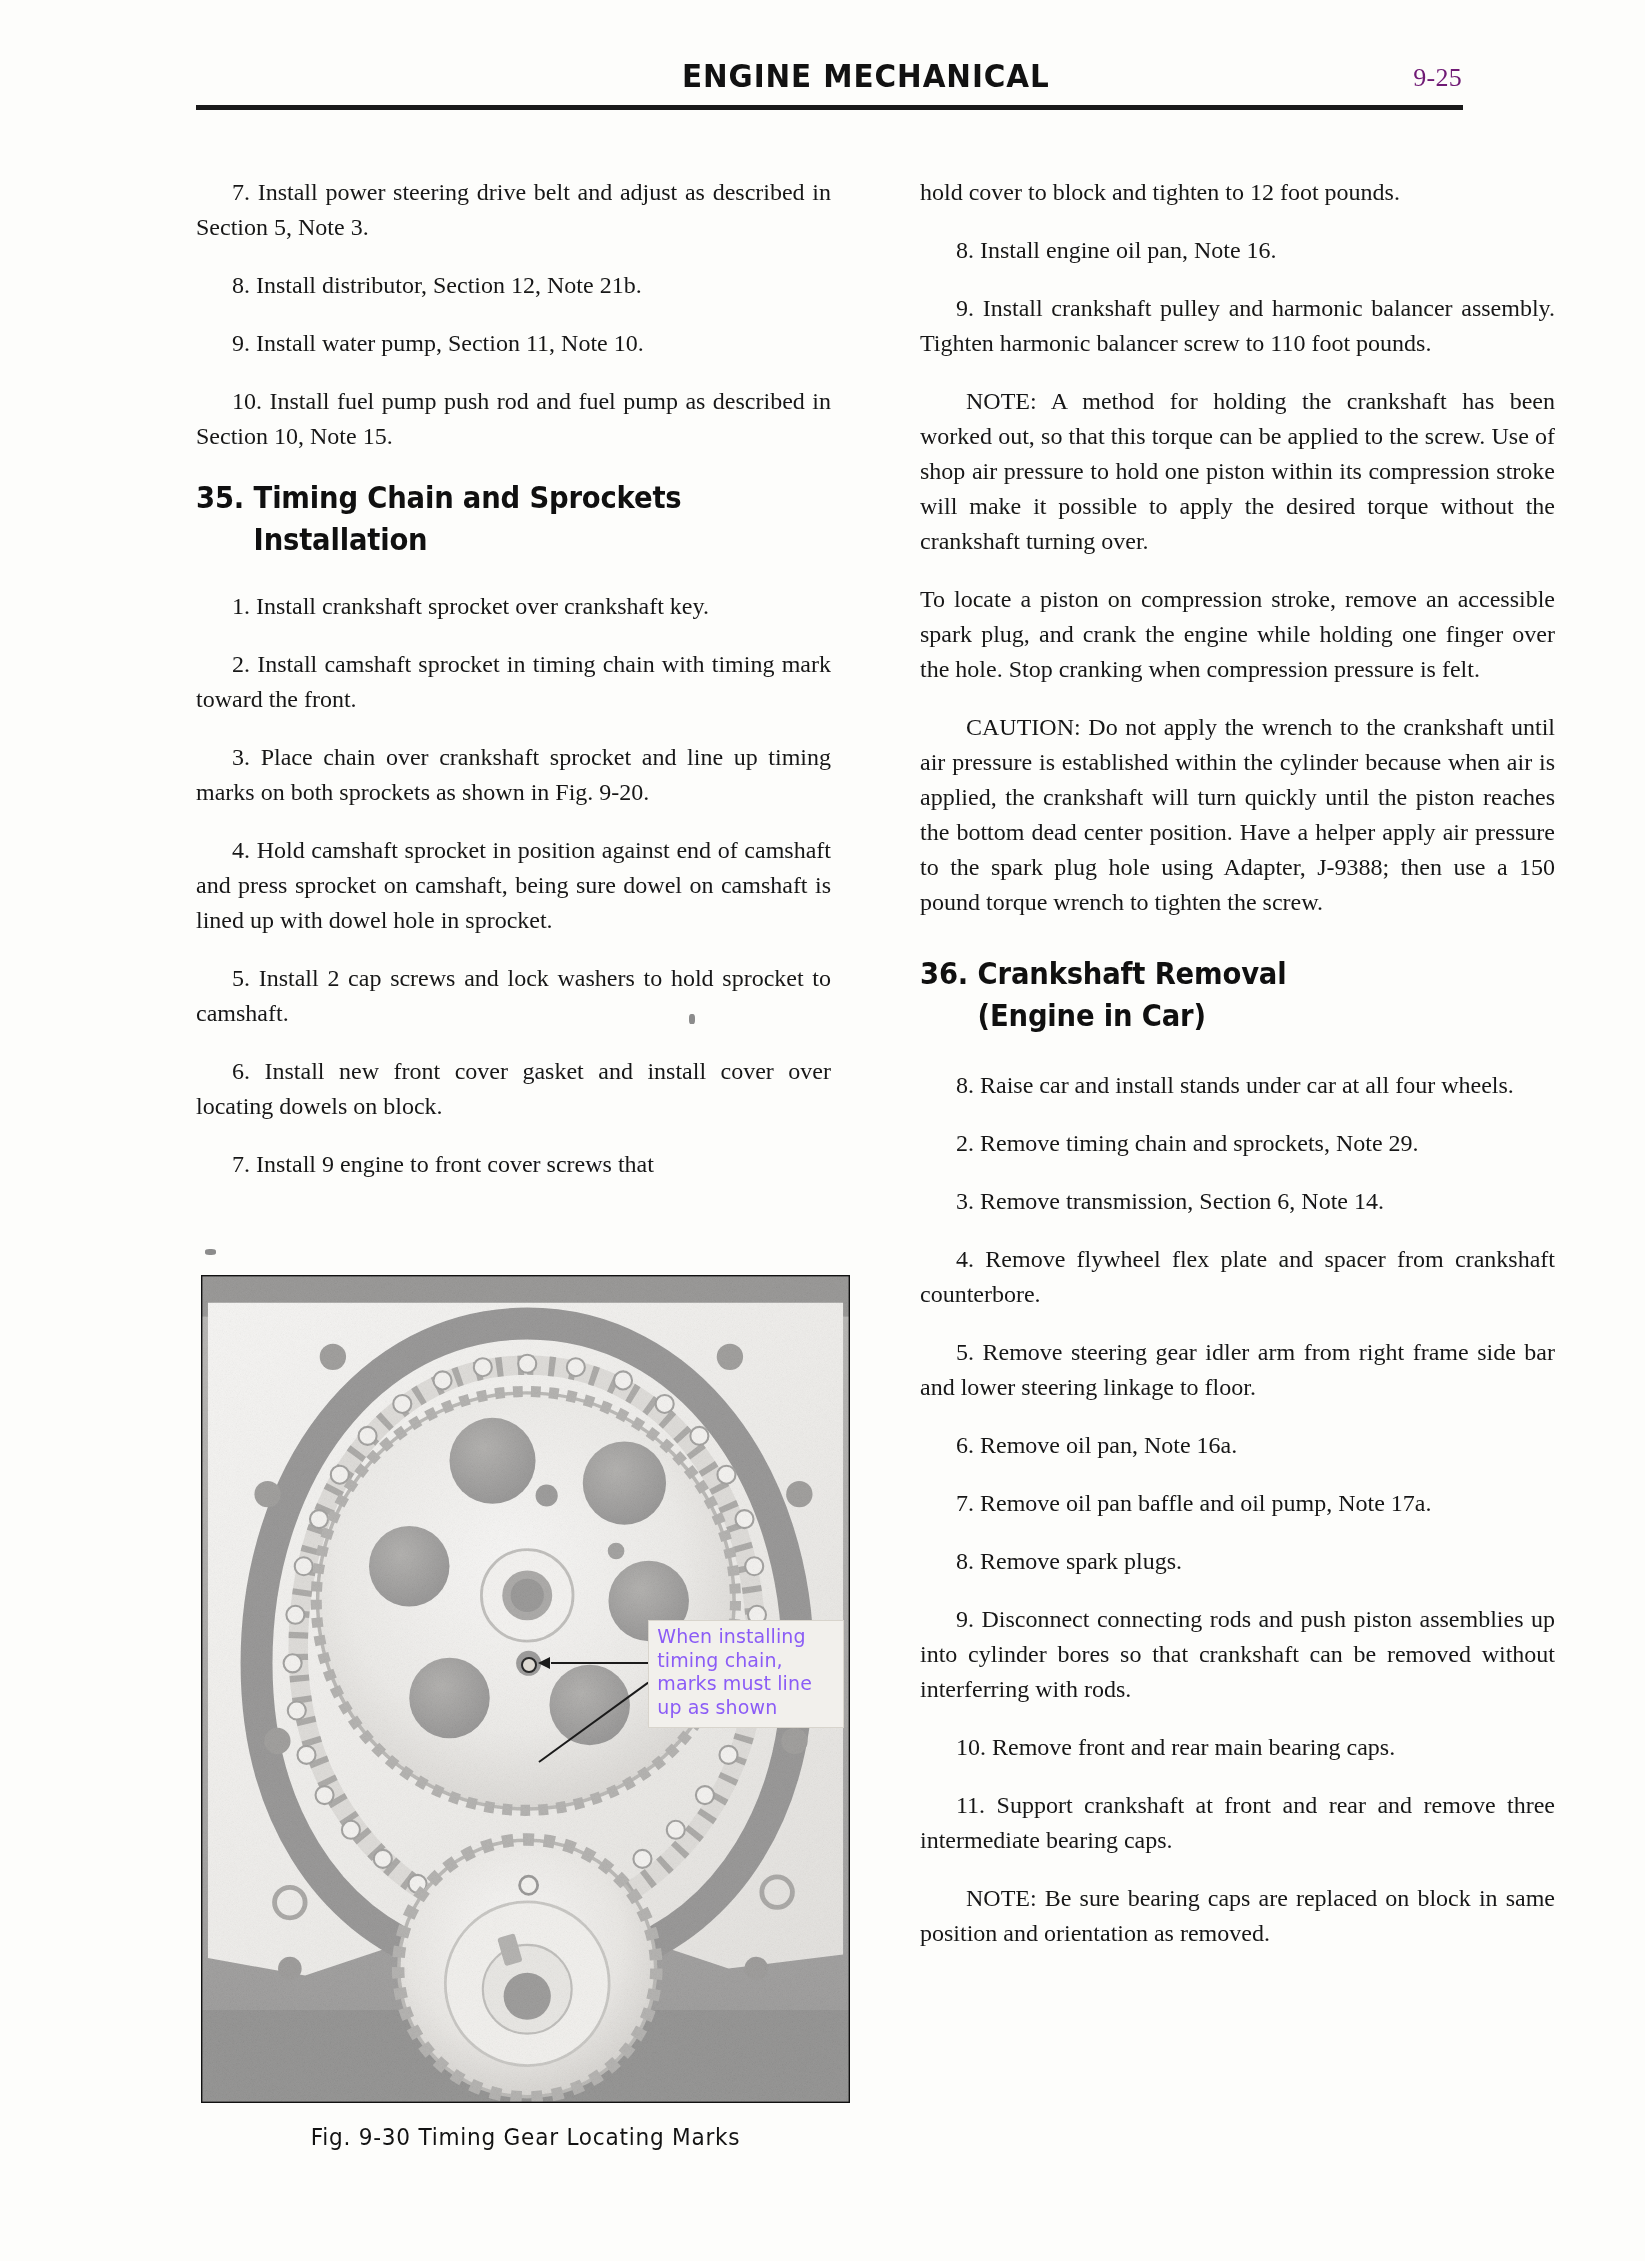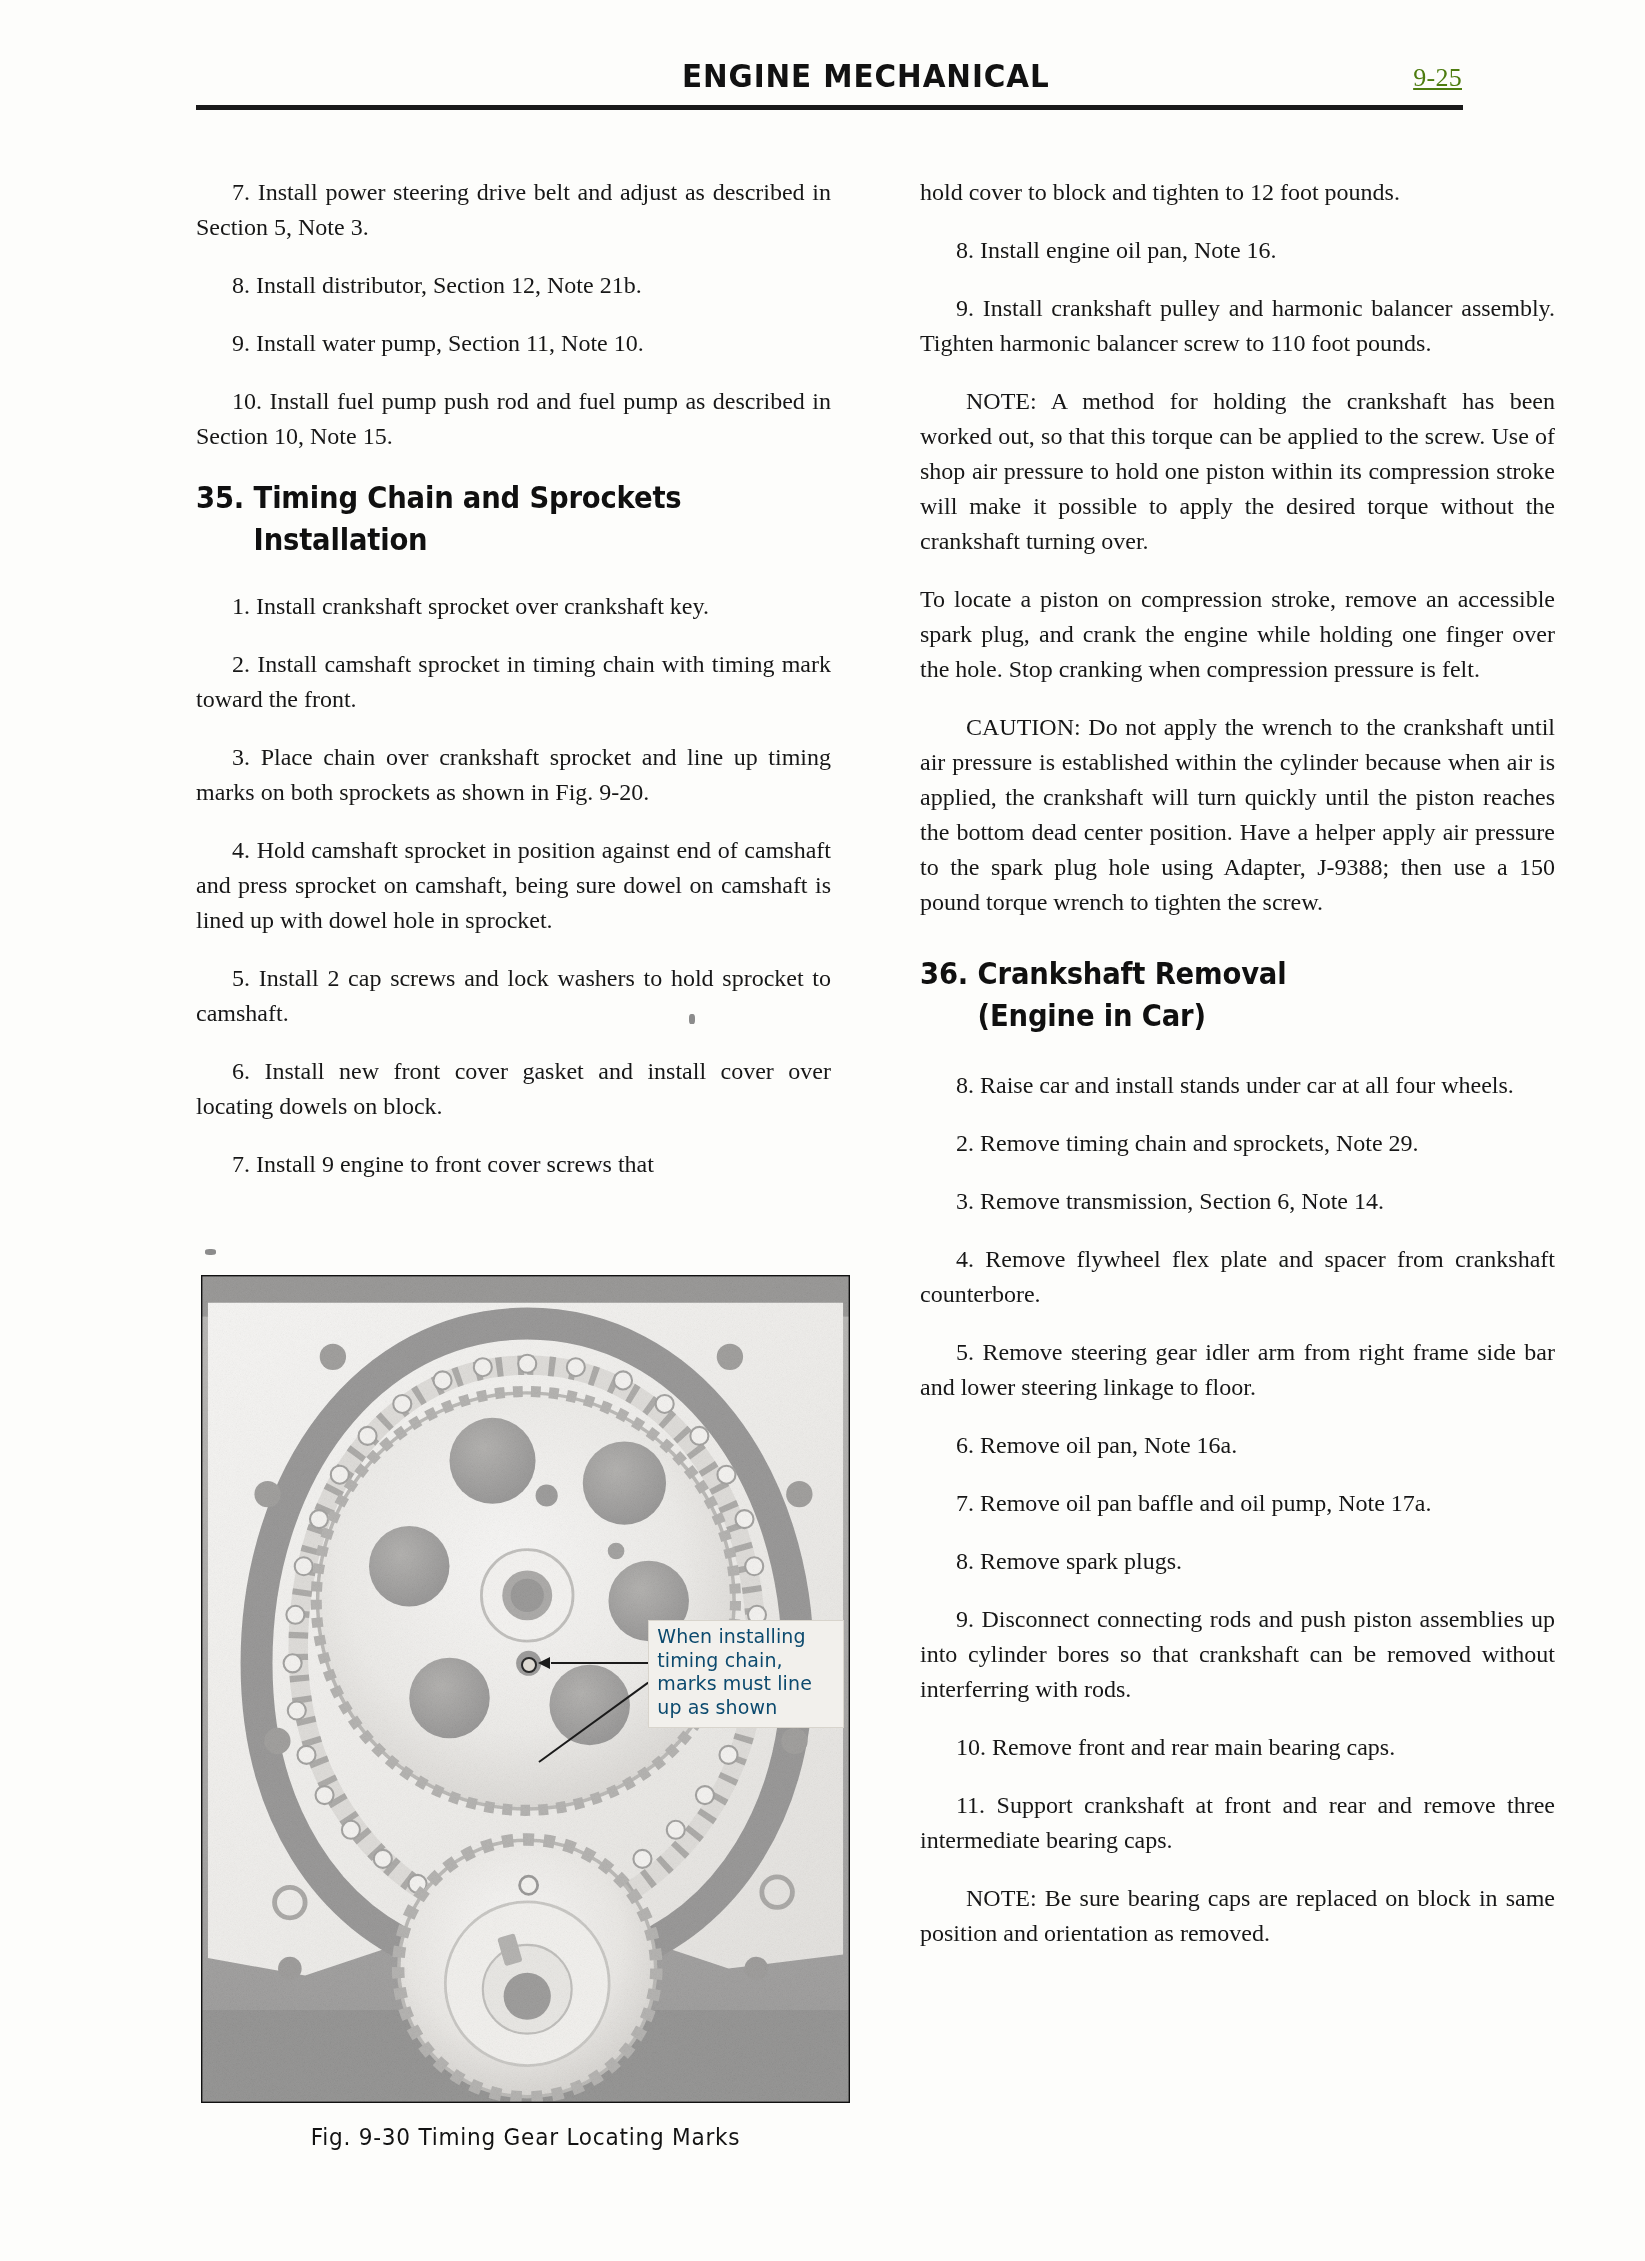--- a/index.html
+++ b/index.html
@@ -37,23 +37,22 @@
     color: #121212;
     transform: scaleX(0.92);
     transform-origin: left top;
   }
   .header-page {
     position: absolute;
     right: 0px;
     top: 5.5px;
     font-family: "Liberation Serif", serif;
     font-size: 26px;
-    color: #4d7c0f;
+    color: #701a75;
     letter-spacing: 0.3px;
-    text-decoration: underline;
   }
   .header-rule {
     position: absolute;
     left: 196px;
     top: 105px;
     width: 1267px;
     height: 4.9px;
     background: #1a1a1a;
   }
 
@@ -134,21 +133,21 @@
     position: absolute;
     left: 447px;
     top: 345px;
     width: 196px;
     background: #f2f0ec;
     border: 1.4px solid #d8d4cc;
     padding: 4.2px 6.2px 7px 8.3px;
     font-family: "DejaVu Sans", sans-serif;
     font-size: 19px;
     line-height: 23.6px;
-    color: #0c4a6e;
+    color: #8b5cf6;
     letter-spacing: 0.1px;
     box-sizing: border-box;
     z-index: 6;
   }
   .callout span { display: block; }
 
   .mark-dot {
     position: absolute;
     width: 11.8px; height: 11.8px;
     border-radius: 50%;

